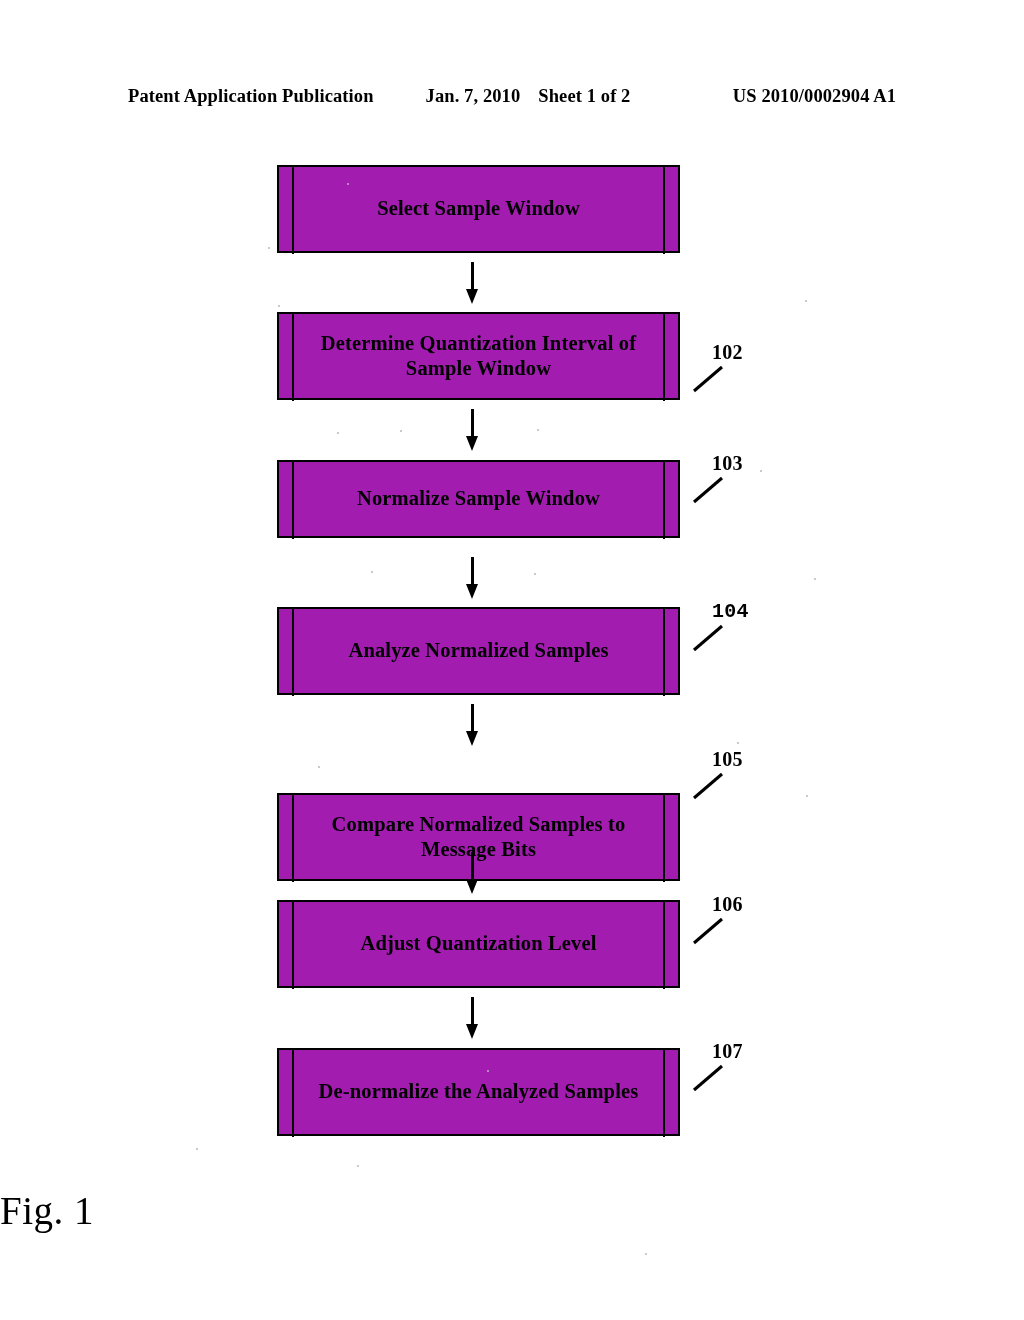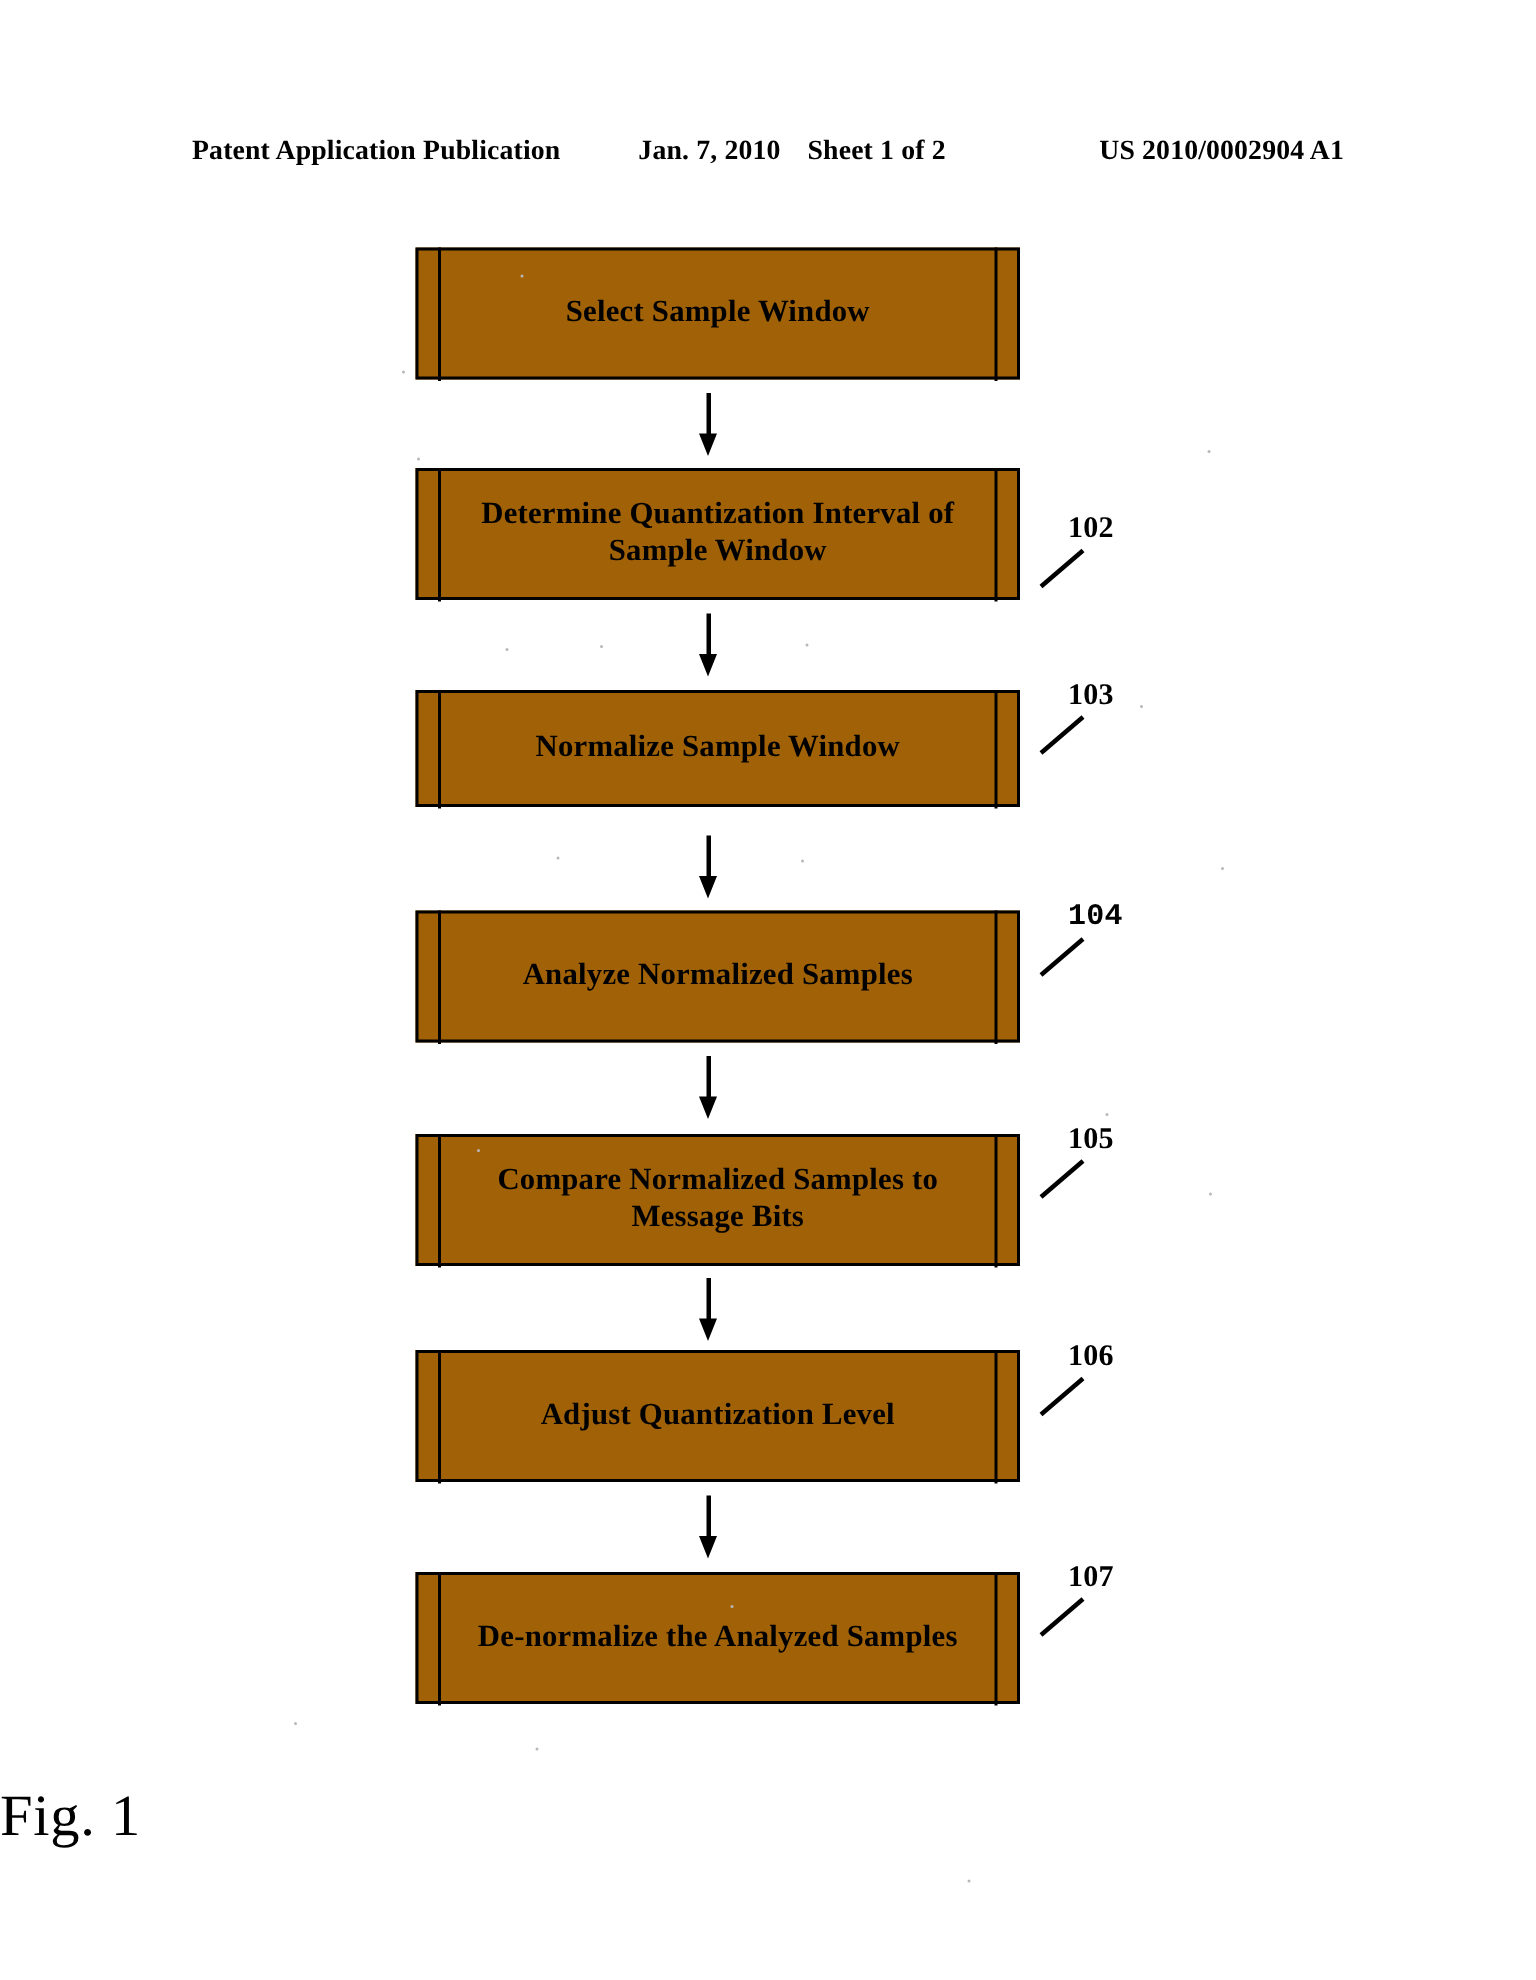--- a/index.html
+++ b/index.html
@@ -18,21 +18,21 @@
   }
 
   
   .page-header {
     position: absolute;
     top: 86px;
     left: 128px;
     width: 768px;
     height: 26px;
     display: flex;
-    align-items: flex-end;
+    align-items: flex-start;
     font-weight: bold;
     font-size: 18.5px;
     letter-spacing: 0.1px;
     white-space: nowrap;
   }
   .hdr-pub      { flex: 0 0 auto; }
   .hdr-gap-a    { flex: 0 0 52px; }
   .hdr-date     { flex: 0 0 auto; }
   .hdr-gap-b    { flex: 0 0 18px; }
   .hdr-sheet    { flex: 0 0 auto; }
@@ -48,21 +48,21 @@
     height: 1320px;
   }
 
   
   .node {
     position: absolute;
     left: 277px;
     width: 403px;           
     box-sizing: border-box;
     border: 2.5px solid #000;
-    background: #a16207;
+    background: #a21caf;
   }
   .node-inner {
     position: absolute;
     top: -2.5px;
     bottom: -2.5px;
     left: 13px;
     right: 13px;
     border-left: 2.5px solid #000;
     border-right: 2.5px solid #000;
     box-sizing: border-box;
@@ -218,21 +218,21 @@
       <svg width="34" height="28" viewBox="0 0 34 28">
           <line x1="2" y1="26" x2="30" y2="2" stroke="#000" stroke-width="3"></line>
         </svg>
     </span>
   </div>
   <div class="arrow" style="top:704px; height:42px;">
     <span class="shaft" style="height:28px;"></span>
     <span class="head"></span>
   </div>
 
-  <div class="node" style="top:756px; height:88px;">
+  <div class="node" style="top:793px; height:88px;">
     <div class="node-inner"></div>
     <div class="node-label">Compare Normalized Samples to
 Message Bits</div>
   </div>
   <div class="ref" style="left:686px; top:748px;">
     <span class="ref-num">105</span>
     <span class="ref-leader">
       <svg width="34" height="28" viewBox="0 0 34 28">
           <line x1="2" y1="26" x2="30" y2="2" stroke="#000" stroke-width="3"></line>
         </svg>

